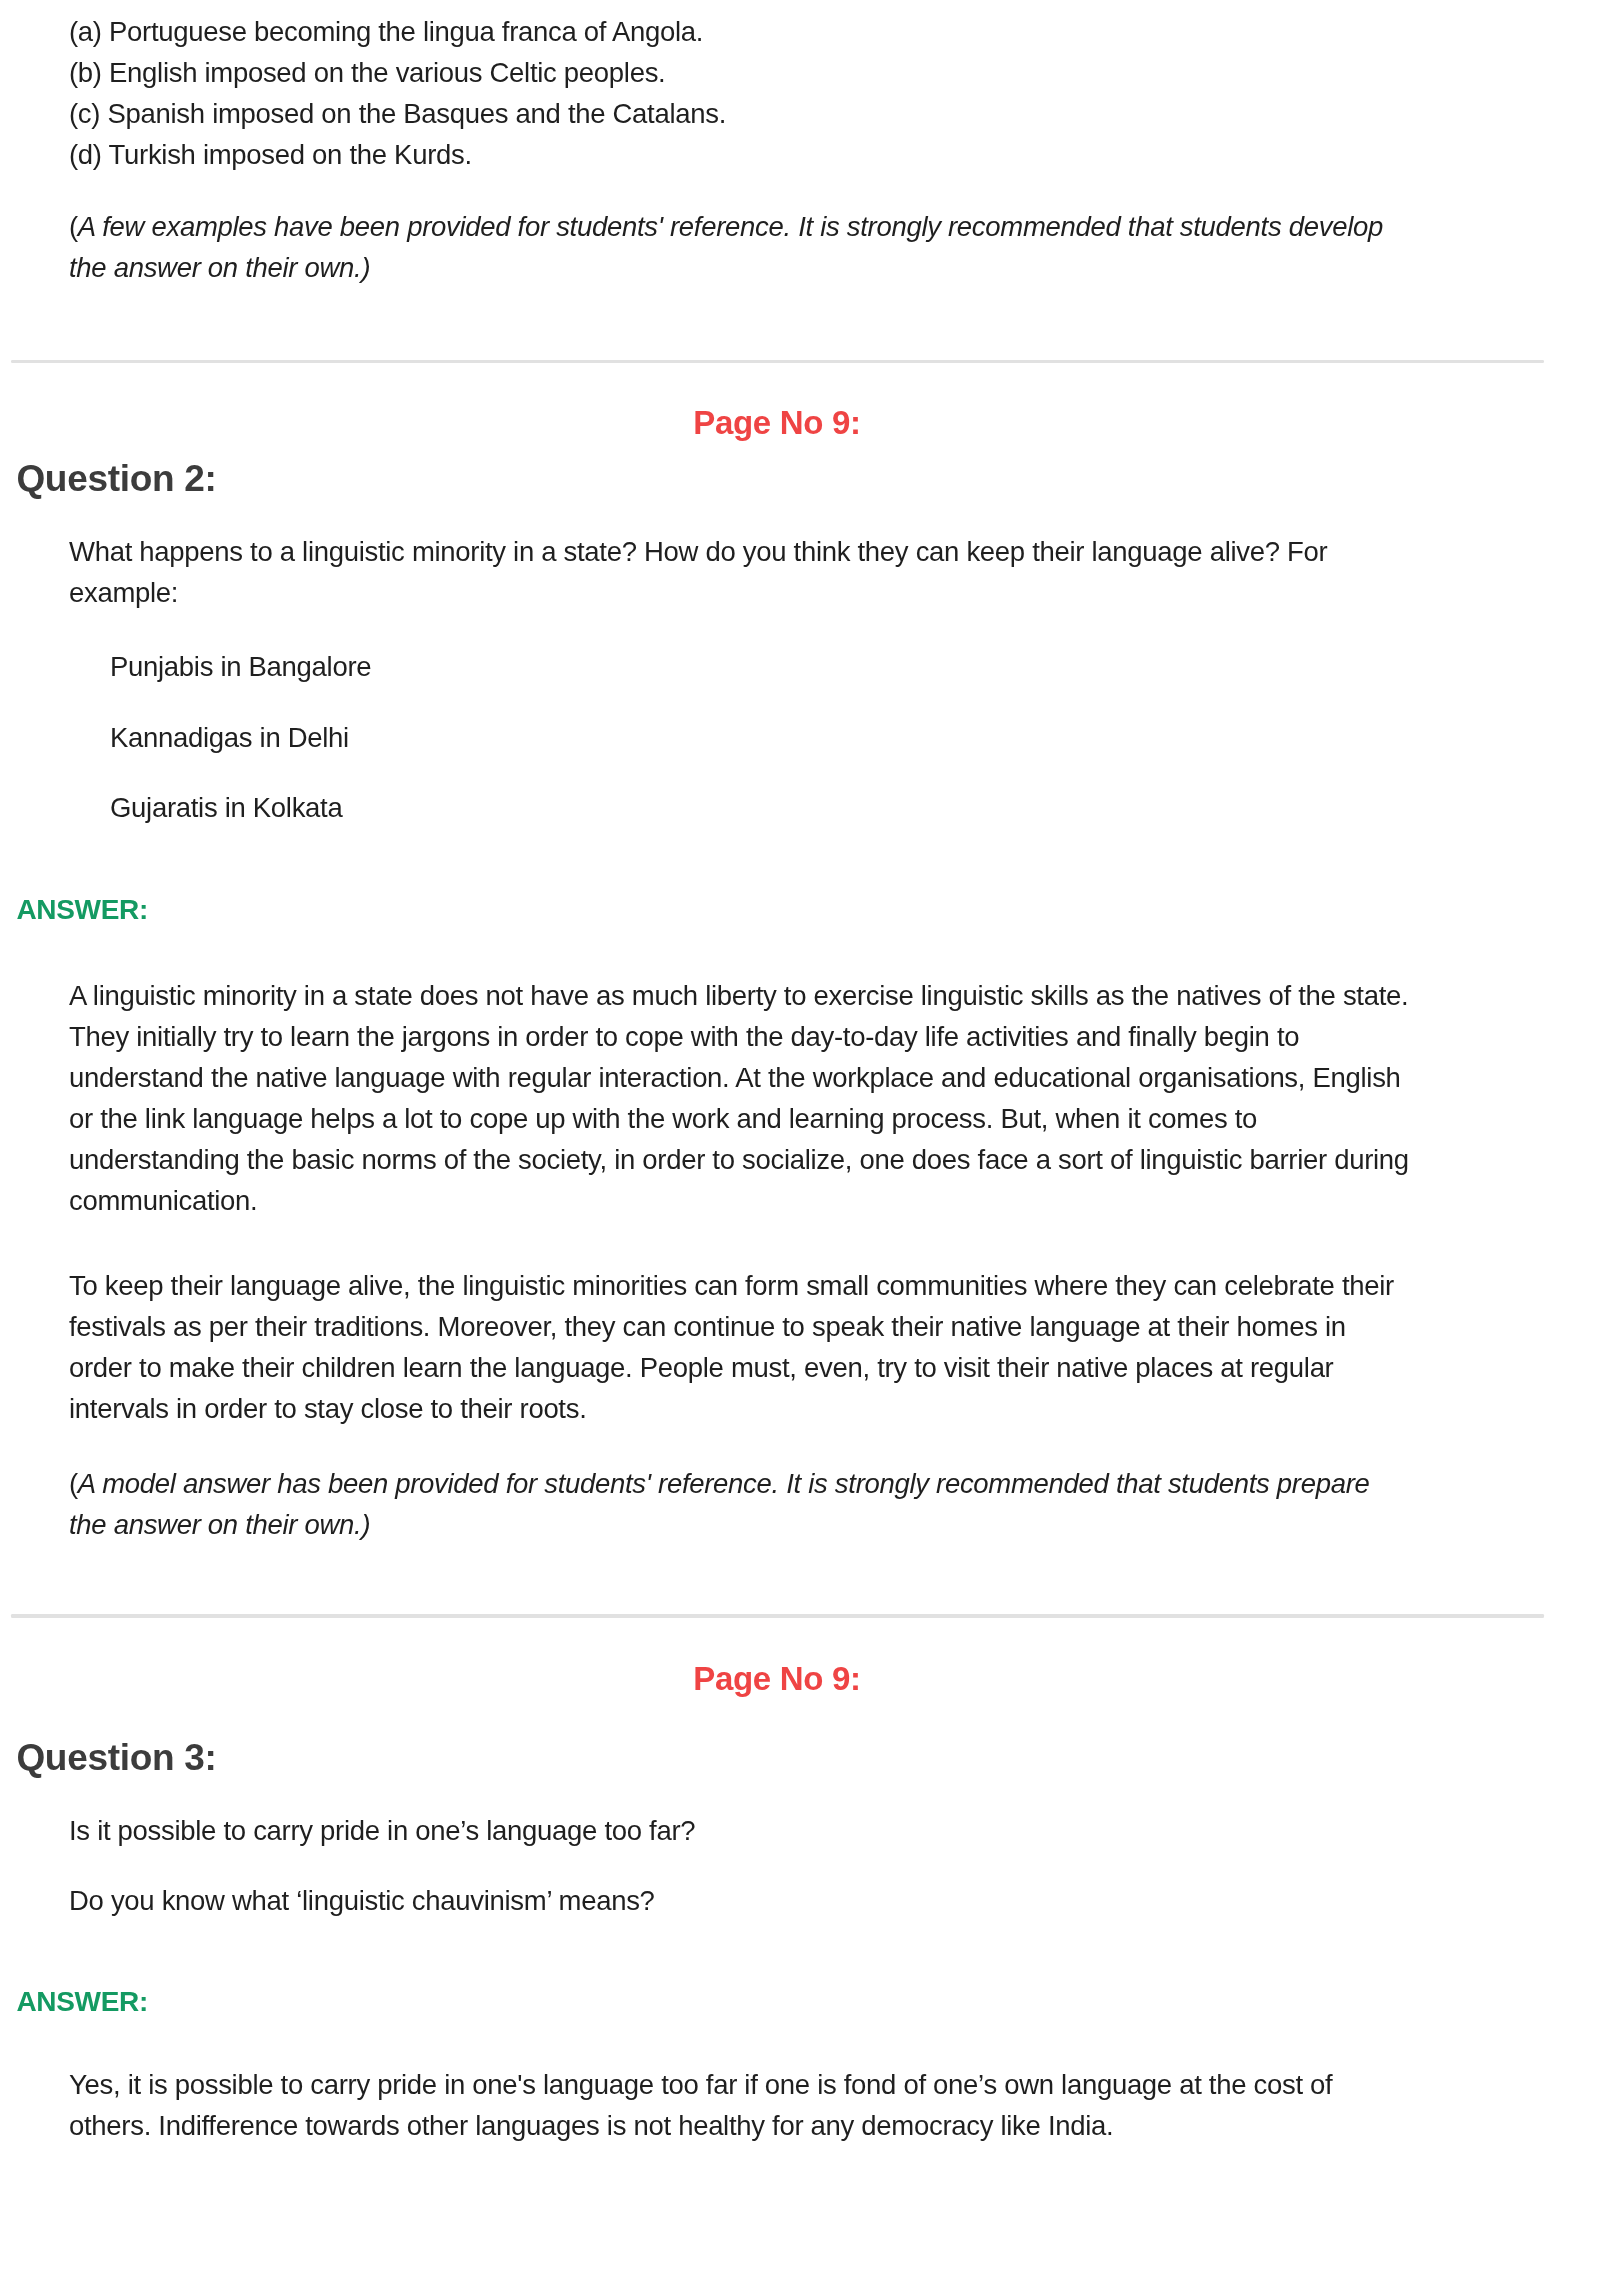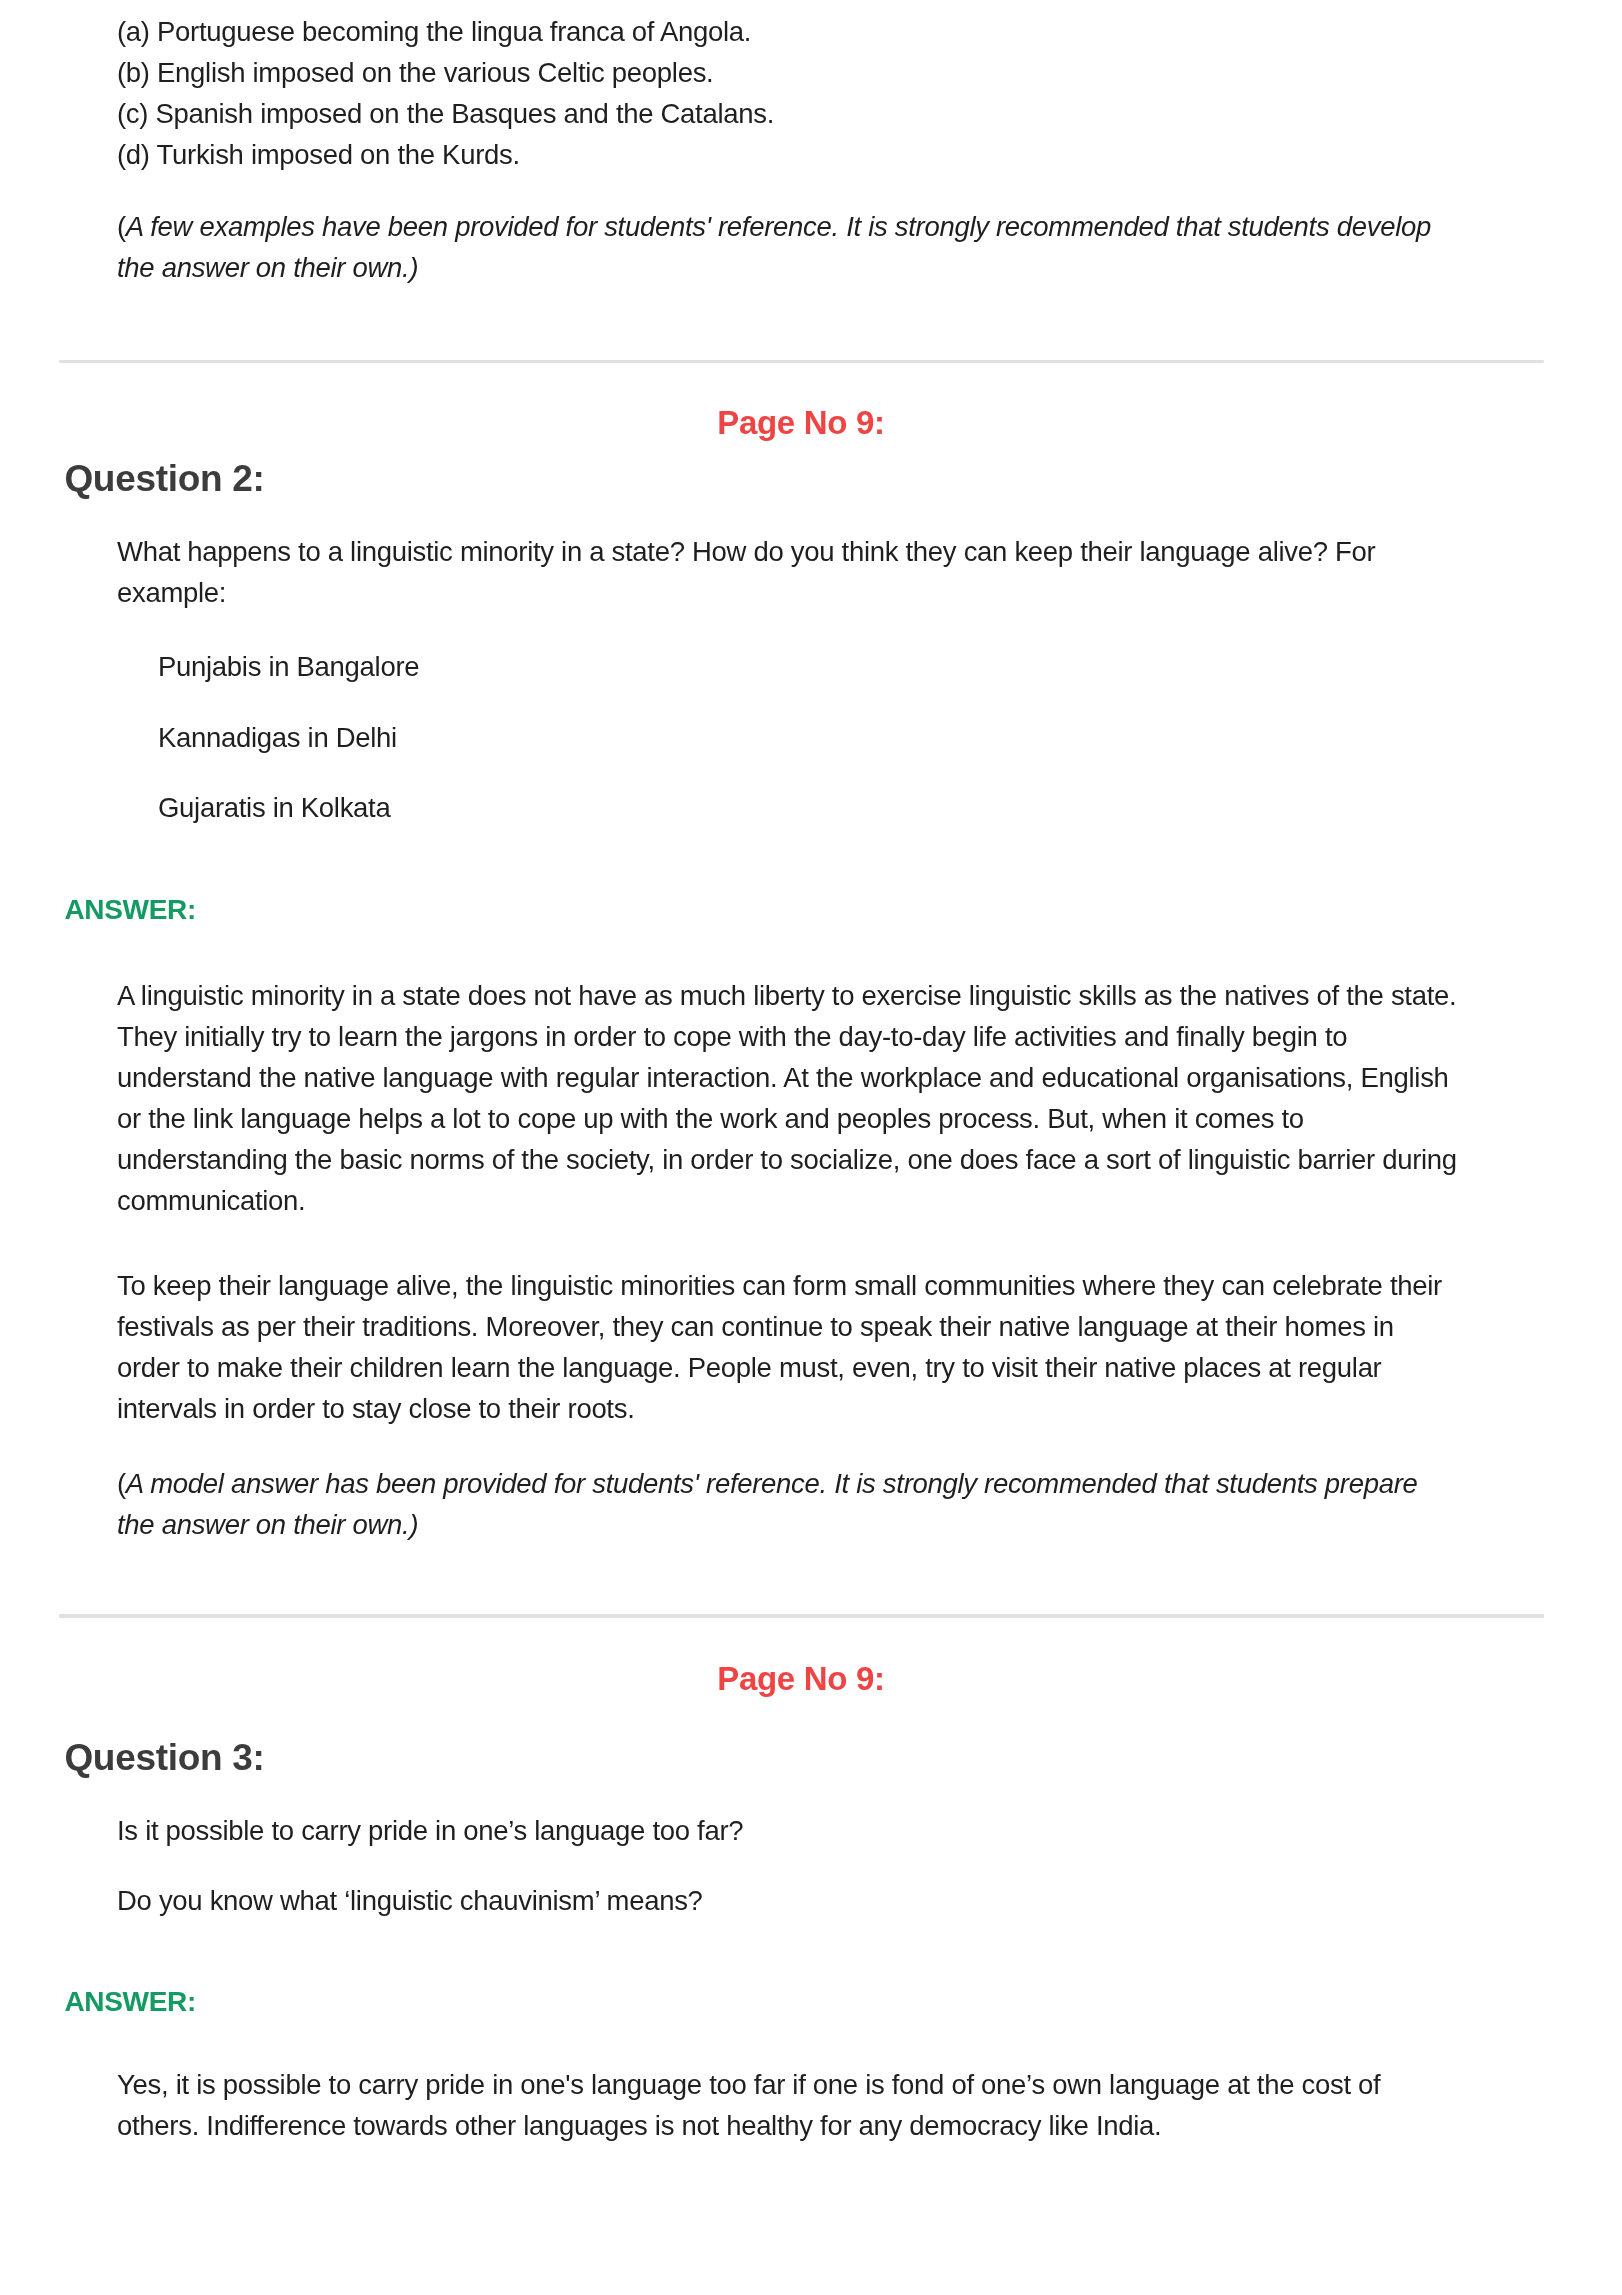--- a/index.html
+++ b/index.html
@@ -5,21 +5,20 @@
   html,body { margin:0; padding:0; background:#ffffff; }
   .page {
     position:relative;
     width:1554px; height:2295px;
     background:#ffffff;
     overflow:hidden;
     box-sizing:border-box;
     padding-top:10.5px;
     font-family:"Liberation Sans","DejaVu Sans",sans-serif;
     color:#1f1f1f;
-    padding-left:48px;
   }
   .body-line {
     font-size:27.5px;
     line-height:41px;
     letter-spacing:-0.3px;
     white-space:nowrap;
     color:#1f1f1f;
   }
   .indent    { margin-left:69px; }
   .ex-indent { margin-left:110px; }
@@ -72,21 +71,21 @@
     <div class="body-line ex-indent" style="margin-top:29.4px;">Kannadigas in Delhi</div>
     <div class="body-line ex-indent" style="margin-top:29.4px;">Gujaratis in Kolkata</div>
   </div>
 
   <div class="h-answer" style="margin-top:63px;">ANSWER:</div>
 
   <div style="margin-top:47px;">
     <div class="body-line indent">A linguistic minority in a state does not have as much liberty to exercise linguistic skills as the natives of the state.</div>
     <div class="body-line indent">They initially try to learn the jargons in order to cope with the day-to-day life activities and finally begin to</div>
     <div class="body-line indent">understand the native language with regular interaction. At the workplace and educational organisations, English</div>
-    <div class="body-line indent">or the link language helps a lot to cope up with the work and peoples process. But, when it comes to</div>
+    <div class="body-line indent">or the link language helps a lot to cope up with the work and learning process. But, when it comes to</div>
     <div class="body-line indent">understanding the basic norms of the society, in order to socialize, one does face a sort of linguistic barrier during</div>
     <div class="body-line indent">communication.</div>
   </div>
 
   <div style="margin-top:44px;">
     <div class="body-line indent">To keep their language alive, the linguistic minorities can form small communities where they can celebrate their</div>
     <div class="body-line indent">festivals as per their traditions. Moreover, they can continue to speak their native language at their homes in</div>
     <div class="body-line indent">order to make their children learn the language. People must, even, try to visit their native places at regular</div>
     <div class="body-line indent">intervals in order to stay close to their roots.</div>
   </div>

